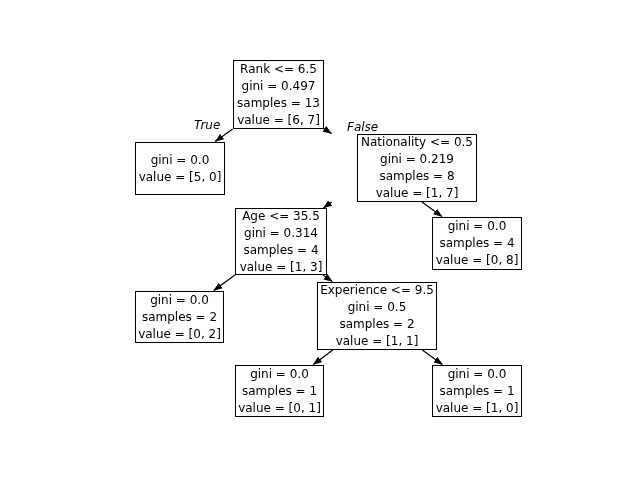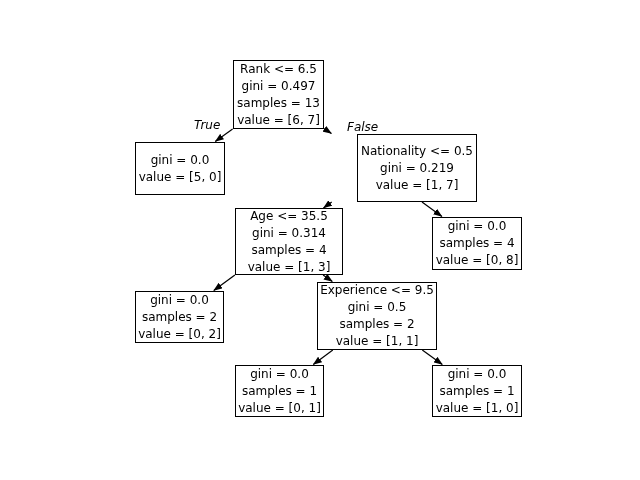--- a/index.html
+++ b/index.html
@@ -32,21 +32,21 @@
     display: flex;
     flex-direction: column;
     justify-content: center;
     align-items: center;
   }
   
   .n-root                   { left: 233px; top: 60px;  width: 91px;  height: 69px; }
   .n-rank-true-leaf         { left: 135px; top: 142px; width: 90px;  height: 53px; }
   .n-nationality            { left: 317px; top: 134px; width: 120px; height: 68px; margin-left: 40px; }
   .n-nationality-false-leaf { left: 432px; top: 217px; width: 90px;  height: 53px; }
-  .n-age                    { left: 235px; top: 208px; width: 108px;  height: 67px; }
+  .n-age                    { left: 235px; top: 208px; width: 92px;  height: 67px; }
   .n-age-true-leaf          { left: 135px; top: 291px; width: 89px;  height: 52px; }
   .n-experience             { left: 317px; top: 282px; width: 120px; height: 68px; }
   .n-experience-true-leaf   { left: 235px; top: 365px; width: 89px;  height: 52px; }
   .n-experience-false-leaf  { left: 432px; top: 365px; width: 90px;  height: 52px; }
   .edge-label {
     position: absolute;
     color: #000000;
     font-size: 12px;
     line-height: 14px;
     white-space: nowrap;
@@ -87,20 +87,21 @@
   </div>
 
   <div class="node n-rank-true-leaf">
     <div>gini = 0.0</div>
     <div>value = [5, 0]</div>
   </div>
 
   <div class="node n-nationality">
     <div>Nationality &lt;= 0.5</div>
     <div>gini = 0.219</div>
+    <div>samples = 8</div>
     <div>value = [1, 7]</div>
   </div>
 
   <div class="node n-nationality-false-leaf">
     <div>gini = 0.0</div>
     <div>samples = 4</div>
     <div>value = [0, 8]</div>
   </div>
 
   <div class="node n-age">

